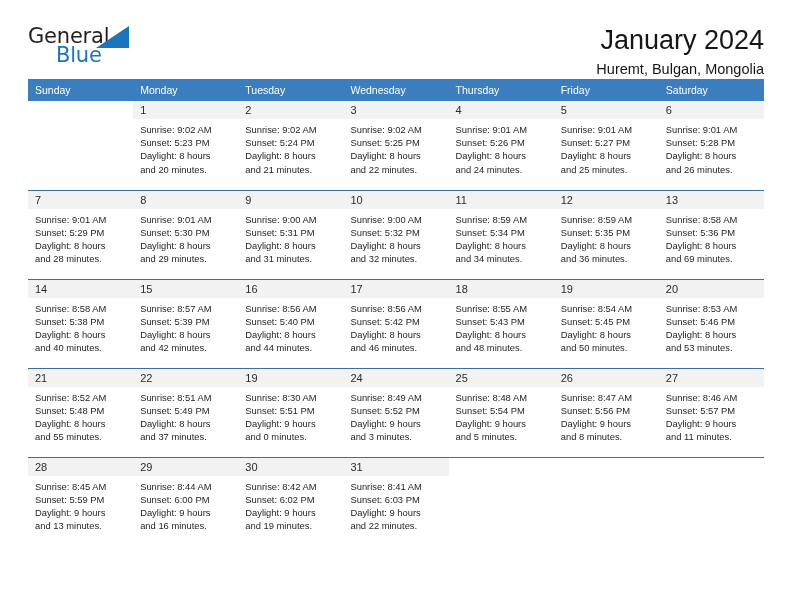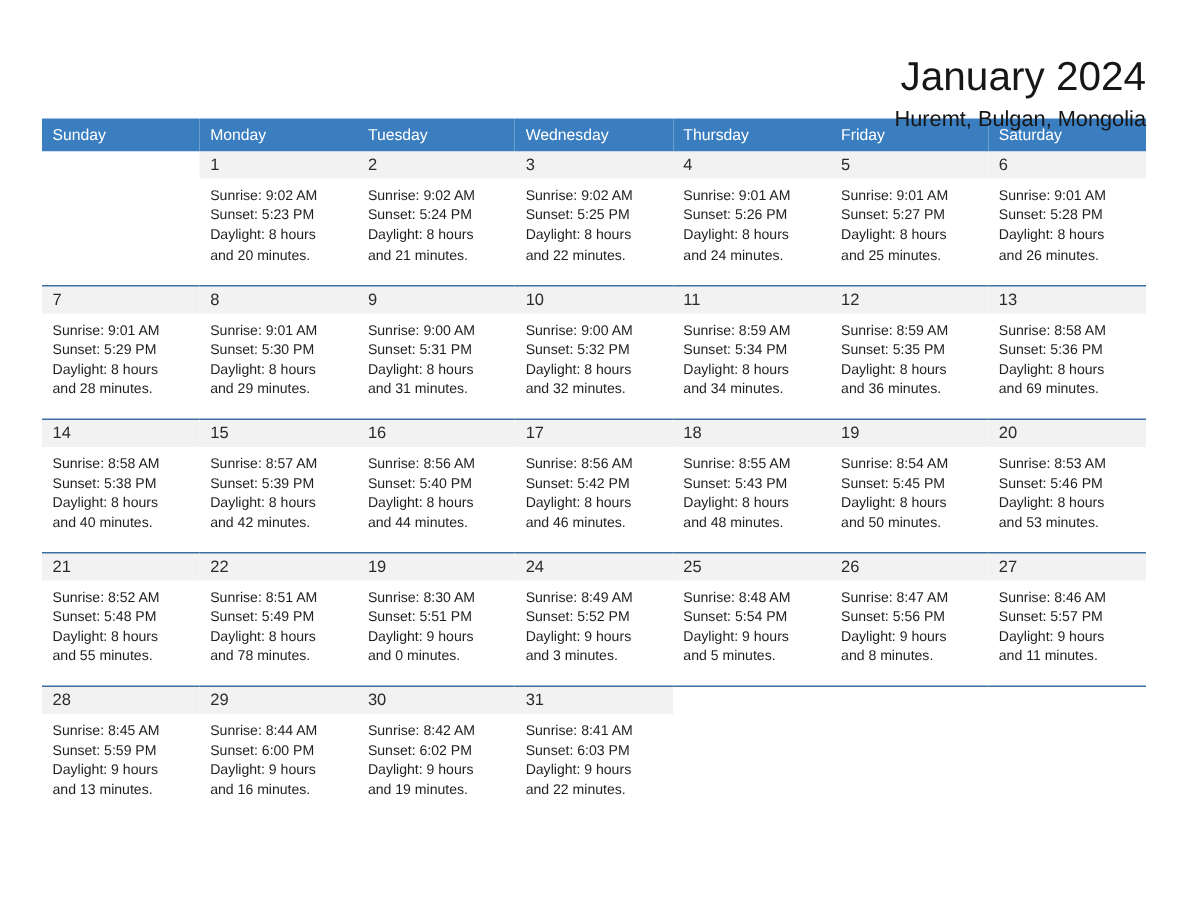--- a/index.html
+++ b/index.html
@@ -61,21 +61,20 @@
     top: 2px;
     width: 0;
     height: 0;
     border-left: 33px solid transparent;
     border-bottom: 22px solid #1b75bb;
   }
   .titlebox {
     text-align: right;
     flex: 1 1 auto;
     padding-top: 2px;
-    margin-top: 11px;
   }
   .cal-title {
     font-size: 27px;
     font-weight: normal;
     color: #161616;
     line-height: 1.05;
     font-family: "Liberation Sans", sans-serif;
   }
   .cal-sub {
     font-size: 14.5px;
@@ -135,20 +134,25 @@
     white-space: nowrap;
   }
 </style>
 </head>
 <body>
 
 <div class="page">
 
   <div class="top">
 
+    <div class="logo">
+      <span class="logo-general">General</span>
+      <span class="logo-tri"></span>
+      <span class="logo-blue">Blue</span>
+    </div>
 
     <div class="titlebox">
       <div class="cal-title">January 2024</div>
       <div class="cal-sub">Huremt, Bulgan, Mongolia</div>
     </div>
 
   </div>
 
   <table class="cal">
     <thead>
@@ -361,21 +365,21 @@
               <div>Daylight: 8 hours</div>
               <div>and 55 minutes.</div>
             </div>
           </td>
           <td>
             <div class="daynum">22</div>
             <div class="lines">
               <div>Sunrise: 8:51 AM</div>
               <div>Sunset: 5:49 PM</div>
               <div>Daylight: 8 hours</div>
-              <div>and 78 minutes.</div>
+              <div>and 37 minutes.</div>
             </div>
           </td>
           <td>
             <div class="daynum">19</div>
             <div class="lines">
               <div>Sunrise: 8:30 AM</div>
               <div>Sunset: 5:51 PM</div>
               <div>Daylight: 9 hours</div>
               <div>and 0 minutes.</div>
             </div>

